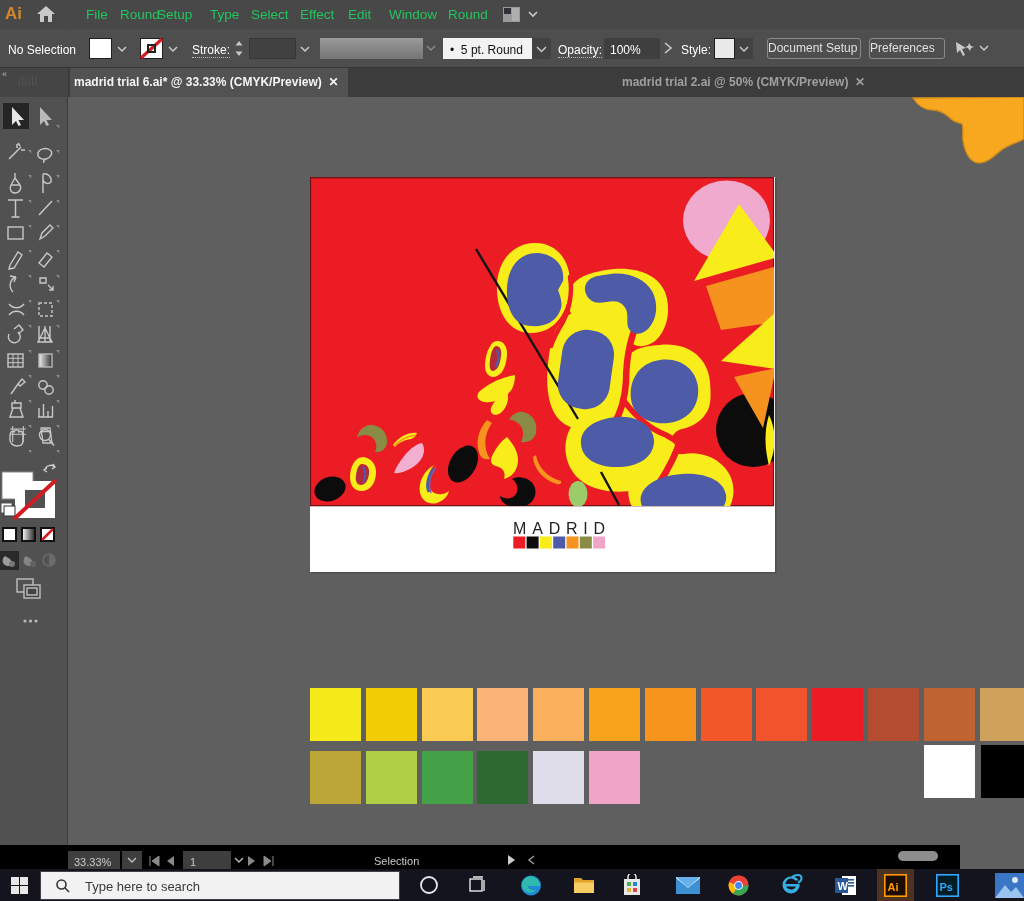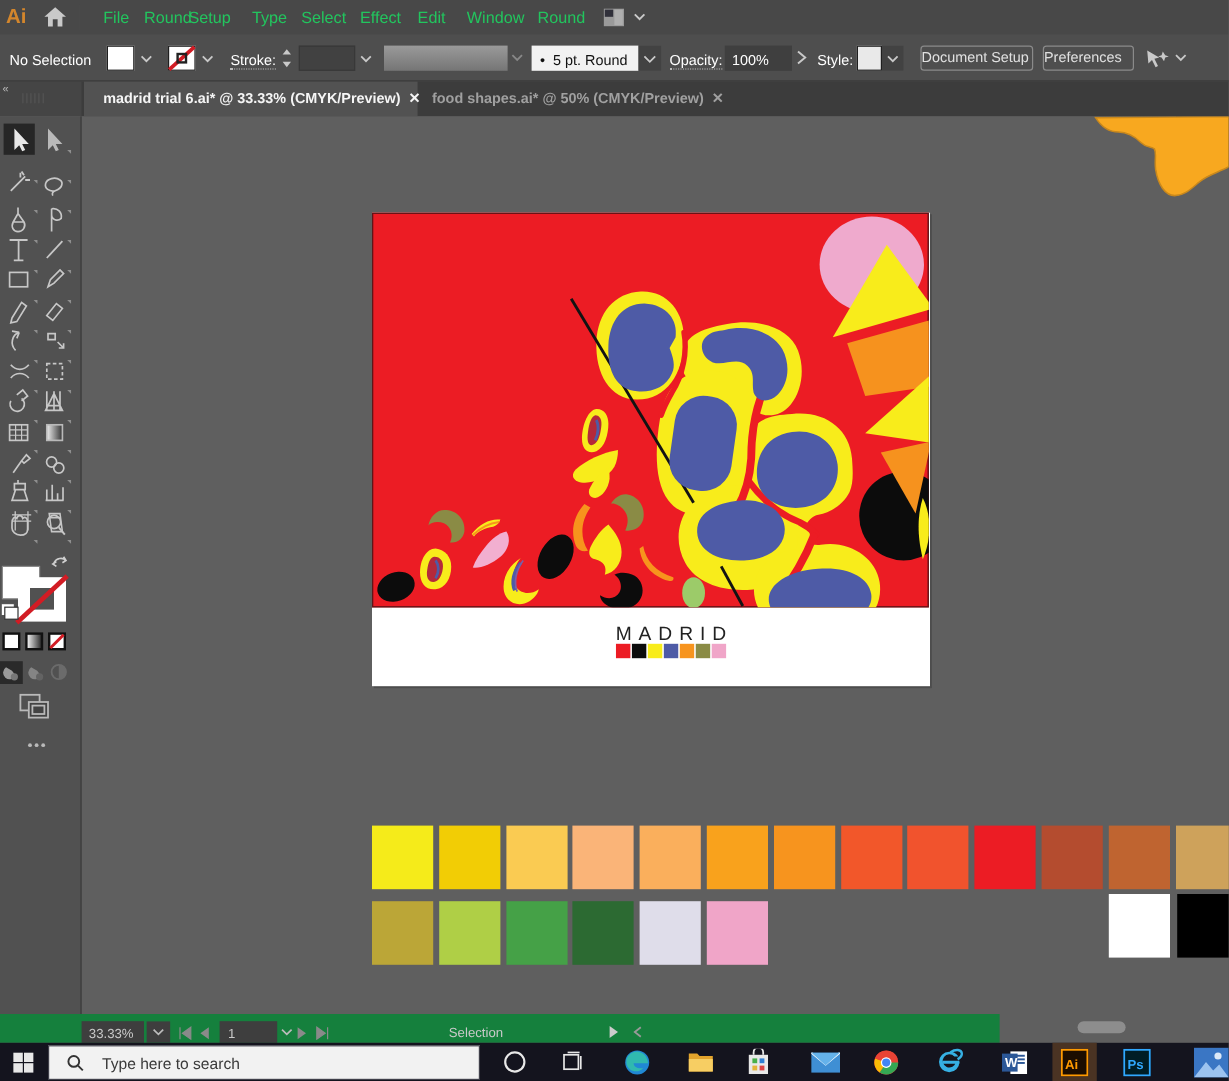--- a/index.html
+++ b/index.html
@@ -31,21 +31,21 @@
 #tools { position:absolute; left:0; top:0; width:68px; height:748px; background:#515151; border-right:1px solid #3a3a3a; }
 
 
 #artboard { position:absolute; left:310px; top:80px; width:465px; height:395px; box-shadow:1.5px 1.5px 0 #4d4d4d; }
 
 
 .swr { position:absolute; height:53px; }
 .swr div { position:absolute; top:0; width:51px; height:53px; }
 
 
-#statusbar { position:absolute; left:0; top:845px; width:833px; height:24px; background:#15803d; }
+#statusbar { position:absolute; left:0; top:845px; width:960px; height:24px; background:#000000; }
 #statusbar .t { position:absolute; font-size:11px; color:#c9c9c9; }
 
 
 #taskbar { position:absolute; left:0; top:869px; width:1024px; height:32px; background:#14141e; }
 #search { position:absolute; left:40px; top:2px; width:360px; height:29px; background:#f2f2f2; border:1px solid #40404a; }
 #search span { position:absolute; left:44px; top:7px; font-size:13px; color:#3a3a3a; }
 </style>
 </head>
 <body>
 <div id="app">
@@ -128,22 +128,22 @@
     <svg class="abs" style="left:977px;top:12px" width="14" height="14">
         <path d="M3 5 L7 9 L11 5" stroke="#c9c9c9" stroke-width="1.5" fill="none"></path>
       </svg>
   </div>
 
   <div id="tabbar">
     <div id="tabhead">
       <span style="position:absolute;left:2px;top:1px;color:#bbb;font-size:9px">«</span>
       <span style="position:absolute;left:18px;top:8px;color:#5a5a5a;font-size:9px;letter-spacing:1px">||||||</span>
     </div>
-    <div class="tab active" style="left:70px;width:278px;padding-left:16px">madrid trial 6.ai* @ 33.33% (CMYK/Preview)&nbsp;&nbsp;✕</div>
-    <div class="tab inactive" style="left:352px;width:256px;padding-left:8px">food shapes.ai* @ 50% (CMYK/Preview)&nbsp;&nbsp;✕</div>
+    <div class="tab active" style="left:70px;width:278px;padding-left:4px">madrid trial 6.ai* @ 33.33% (CMYK/Preview)&nbsp;&nbsp;✕</div>
+    <div class="tab inactive" style="left:614px;width:256px;padding-left:8px">madrid trial 2.ai @ 50% (CMYK/Preview)&nbsp;&nbsp;✕</div>
   </div>
 
   <div id="main">
     <div id="tools">
       <svg width="68" height="560" viewBox="0 0 68 560">
         <g stroke="#c7c7c7" fill="none" stroke-width="1.4">
           <rect x="3" y="6" width="26" height="26" fill="#262626" stroke="none"></rect>
           <path d="M12 10 L12 28 L16 24 L18.5 29 L21 28 L18.5 23 L24 23 Z" fill="#e8e8e8" stroke="none"></path>
           <path d="M40 10 L40 28 L44 24 L46.5 29 L49 28 L46.5 23 L52 23 Z" fill="#b9b9b9" stroke="none"></path>
           <path d="M9 62 L16 55 l5 -5 m-4 -3 v4 m4 2 h4 m-7 -7 l2 3" stroke-width="1.5"></path>

